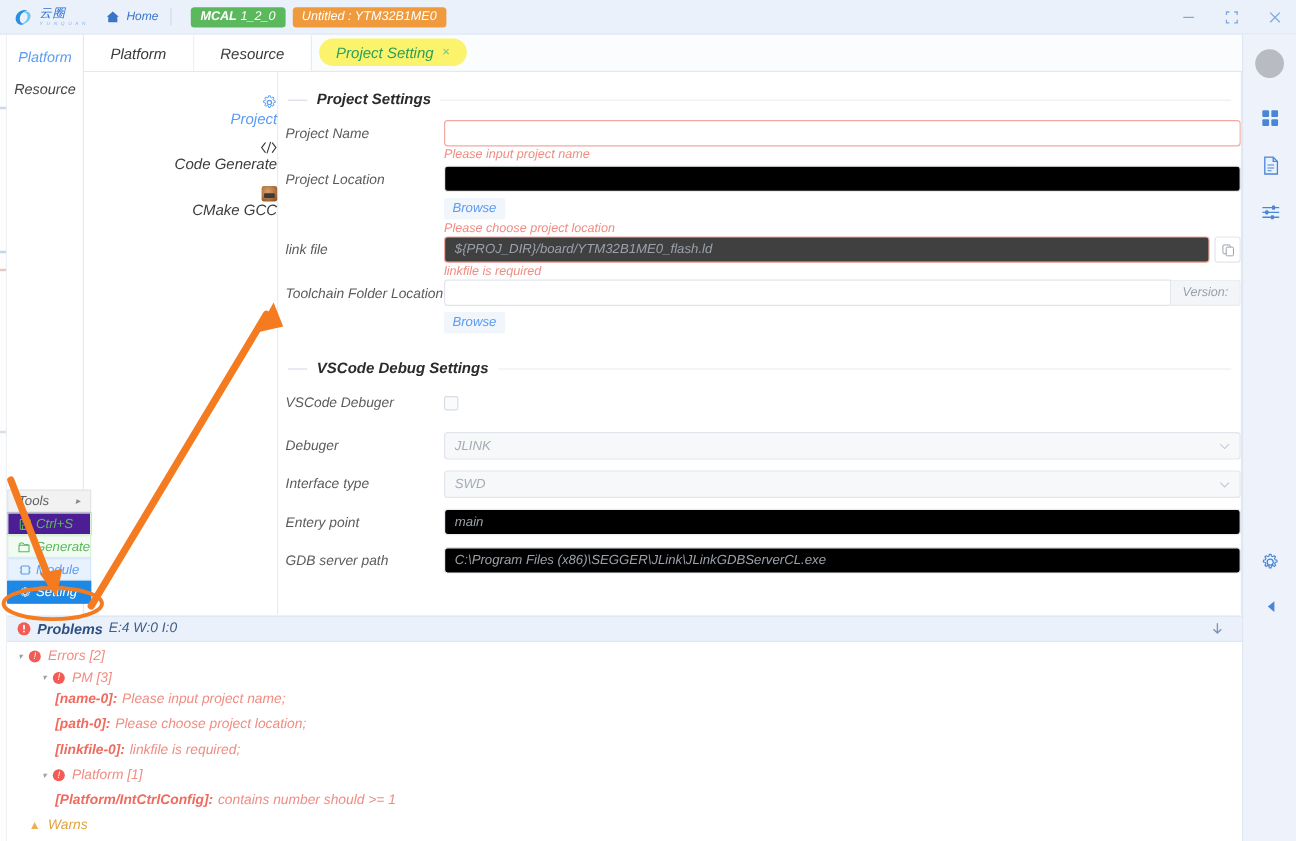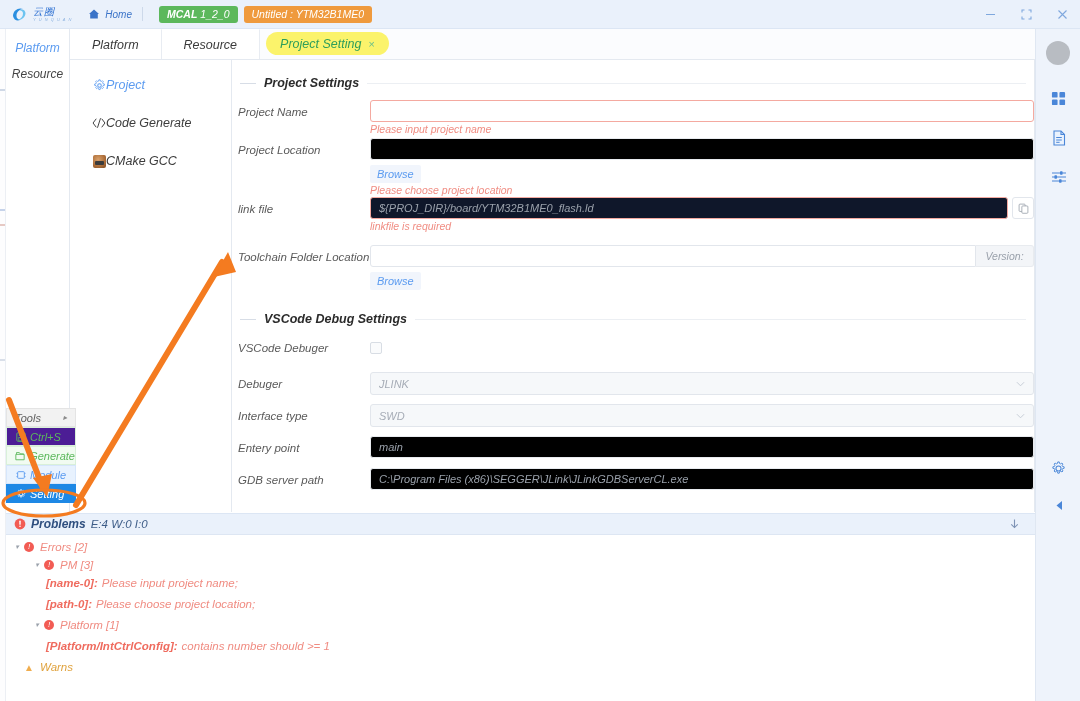--- a/index.html
+++ b/index.html
@@ -86,22 +86,22 @@
     border: none; position: relative;
   }
   .tab.hl .tab-close { margin-left: 7px; color: #6cc08a; font-size: 11px; }
 
   
   .subnav {
     position: absolute; left: 70px; top: 60px; width: 162px; height: 452px;
     background: #ffffff; border-right: 1px solid #e4e9f0;
   }
   .subnav-item {
-    display: flex; align-items: flex-start; gap: 0;
-    padding-left: 22px; height: 38px; font-size: 12.5px; color: #3c3c3c;
+    display: flex; align-items: flex-end; gap: 0;
+    padding-left: 22px; height: 38px; font-size: 12.5px; color: #3c3c3c; flex-direction: column;
   }
   .subnav-item.active { color: #5b9bf0; }
   .subnav-item:nth-child(1) { margin-top: 18px; }
   .subnav-icon { width: 14px; height: 14px; display:flex; align-items:center; justify-content:center; }
   .subnav-icon svg { display:block; }
   .cmake-ico {
     width: 13px; height: 13px; border-radius: 2px;
     background: radial-gradient(circle at 40% 35%, #d9a06a 0%, #b0713c 55%, #7d4a22 100%);
     position: relative;
   }
@@ -129,21 +129,21 @@
     width: 138px; padding-left: 6px; font-size: 11.5px; color: #5a5a5a;
     line-height: 24px; flex-shrink: 0;
   }
   .row .fld { flex: 1; }
 
   .inp {
     height: 22px; width: 100%; border: 1px solid #e2e6ec; border-radius: 3px;
     background: #fafbfc; font-size: 11px; color: #9aa1ab;
     display: flex; align-items: center; padding: 0 8px;
   }
-  .inp.err { border-color: #f4a9a0; background: #0f172a; }
+  .inp.err { border-color: #f4a9a0; background: #404040; }
   .inp.white { background: #ffffff; }
   .inp.gray { background: #000000; border-color: #e8ebef; }
   .errmsg { font-size: 10.5px; color: #f08c82; margin-top: 1px; line-height: 13px; }
   .browse {
     display: inline-flex; align-items: center; justify-content: center;
     height: 18px; padding: 0 7px; margin-top: 5px;
     font-size: 11px; color: #5b9bf0; background: #f1f5fc; border-radius: 2px;
   }
   .selwrap { position: relative; width: 222px; }
   .sel {
@@ -390,21 +390,21 @@
               <rect x="1.2" y="1.2" width="6.6" height="8" rx="1" fill="none" stroke="#9aa1ab" stroke-width="0.9"></rect>
               <rect x="4.2" y="3.2" width="6.6" height="8" rx="1" fill="#fff" stroke="#9aa1ab" stroke-width="0.9"></rect>
             </svg>
           </div>
         </div>
         <div class="errmsg">linkfile is required</div>
       </div>
     </div>
 
 
-    <div class="row" style="margin-top:12px;">
+    <div class="row" style="margin-top:0;">
       <div class="lbl">Toolchain Folder Location</div>
       <div class="fld">
         <div class="inline-row">
           <div class="inp white" style="flex:1;border-radius:3px 0 0 3px;"></div>
           <div class="ver-box">Version:</div>
         </div>
         <div class="browse">Browse</div>
       </div>
     </div>
 
@@ -602,20 +602,24 @@
     <div class="prow" style="padding-left:40px;">
       <span class="p-key">[name-0]:</span>
       <span class="p-red" style="margin-left:4px;">Please input project name;</span>
     </div>
 
     <div class="prow" style="padding-left:40px;margin-top:3px;">
       <span class="p-key">[path-0]:</span>
       <span class="p-red" style="margin-left:4px;">Please choose project location;</span>
     </div>
 
+    <div class="prow" style="padding-left:40px;margin-top:3px;">
+      <span class="p-key">[linkfile-0]:</span>
+      <span class="p-red" style="margin-left:4px;">linkfile is required;</span>
+    </div>
 
     <div class="prow" style="padding-left:26px;margin-top:3px;">
       <span class="caret">▾</span>
       <span class="sev">
           <span class="dot-err">!</span>
         </span>
       <span class="p-red" style="margin-left:4px;">Platform [1]</span>
     </div>
 
     <div class="prow" style="padding-left:40px;margin-top:3px;">

